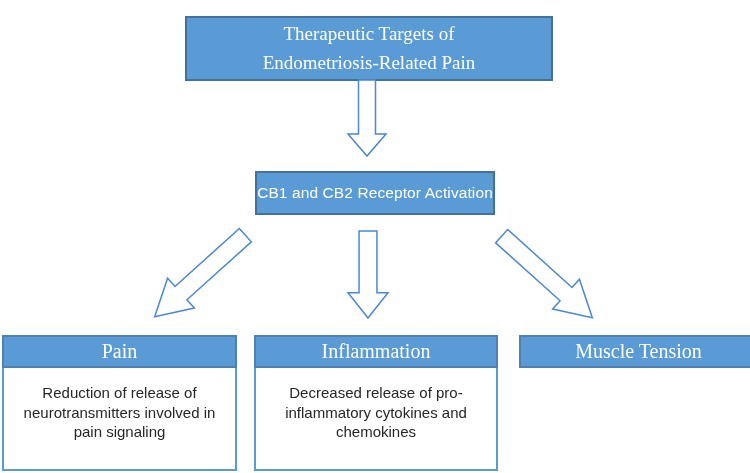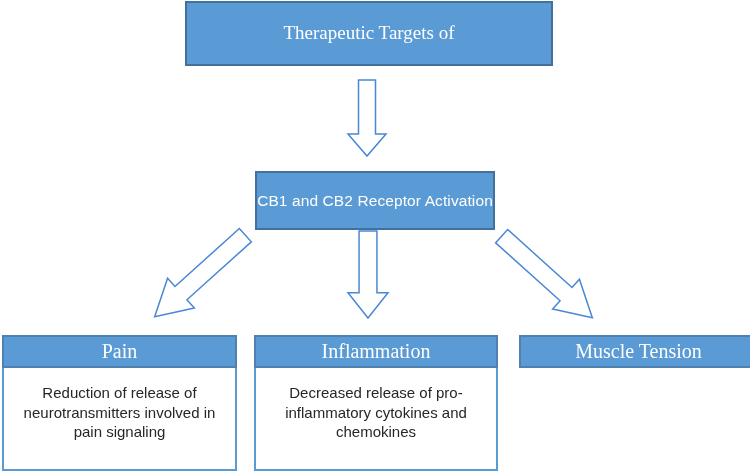--- a/index.html
+++ b/index.html
@@ -14,30 +14,30 @@
   .abs { position: absolute; box-sizing: border-box; }
 
   
   .blue-box {
     background: #5b9bd5;
     border: 2px solid #41719c;
     color: #ffffff;
     text-align: center;
   }
   .title-box {
-    left: 185px; top: 1px; width: 368px; height: 65px;
+    left: 185px; top: 16px; width: 368px; height: 65px;
     font-family: "Liberation Serif", "DejaVu Serif", serif;
     font-size: 19px;
     display: flex; flex-direction: column; justify-content: center;
     line-height: 1.5;
   }
   .title-box span { display: block; }
 
   .hub-box {
-    left: 255px; top: 171px; width: 240px; height: 59px;
+    left: 255px; top: 171px; width: 240px; height: 44px;
     font-size: 15.5px;
     display: flex; align-items: center; justify-content: center;
     letter-spacing: 0.1px;
   }
 
   
   .arrow { position: absolute; overflow: visible; }
   .arrow polygon { fill: #ffffff; stroke: #4a87d5; stroke-width: 1.5; }
   .arrow-top    { left: 348px; top: 80px;  width: 38px; height: 76px; }
   .arrow-left   { left: 180px; top: 215px; width: 40px; height: 122px; transform: rotate(48deg); }
@@ -73,20 +73,21 @@
   .card-2 { left: 254px; top: 335px; width: 244px; height: 136px; }
   .card-3 { left: 519px; top: 335px; width: 239px; height: 136px; }
 </style>
 </head>
 <body>
 
 <div class="canvas">
 
   <div class="abs blue-box title-box">
     <span>Therapeutic Targets of</span>
+    <span>Endometriosis-Related Pain</span>
   </div>
 
   <svg class="arrow arrow-top" viewBox="0 0 38 100" preserveAspectRatio="none">
     <polygon points="10.5,0 27.5,0 27.5,71 38,71 19,100 0,71 10.5,71" vector-effect="non-scaling-stroke"></polygon>
   </svg>
 
   <div class="abs blue-box hub-box">
     <span>CB1 and CB2 Receptor Activation</span>
   </div>
 

